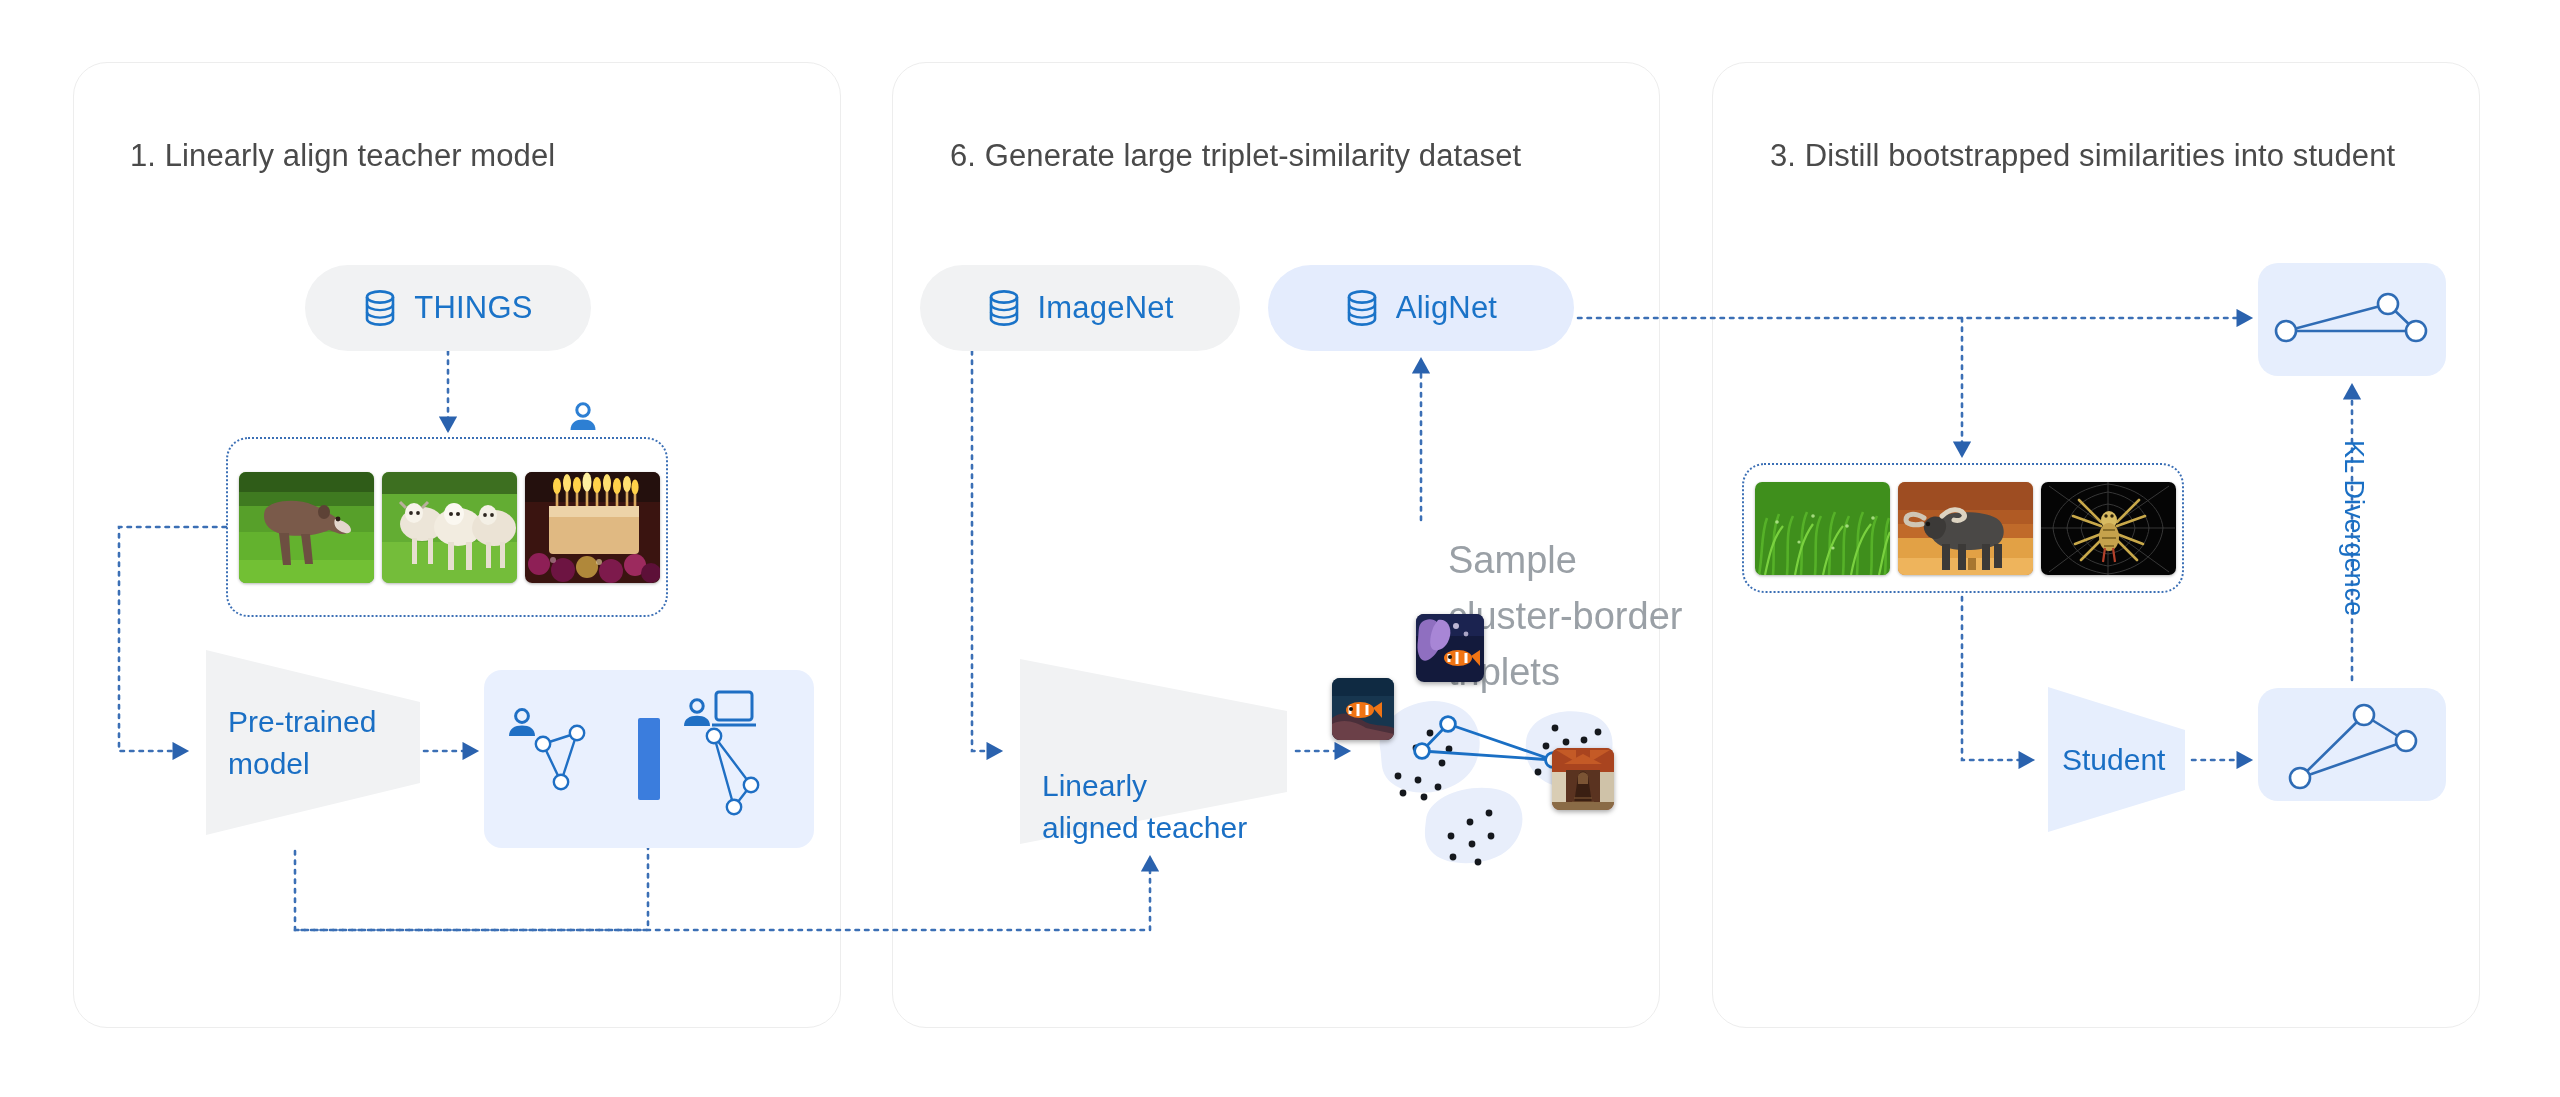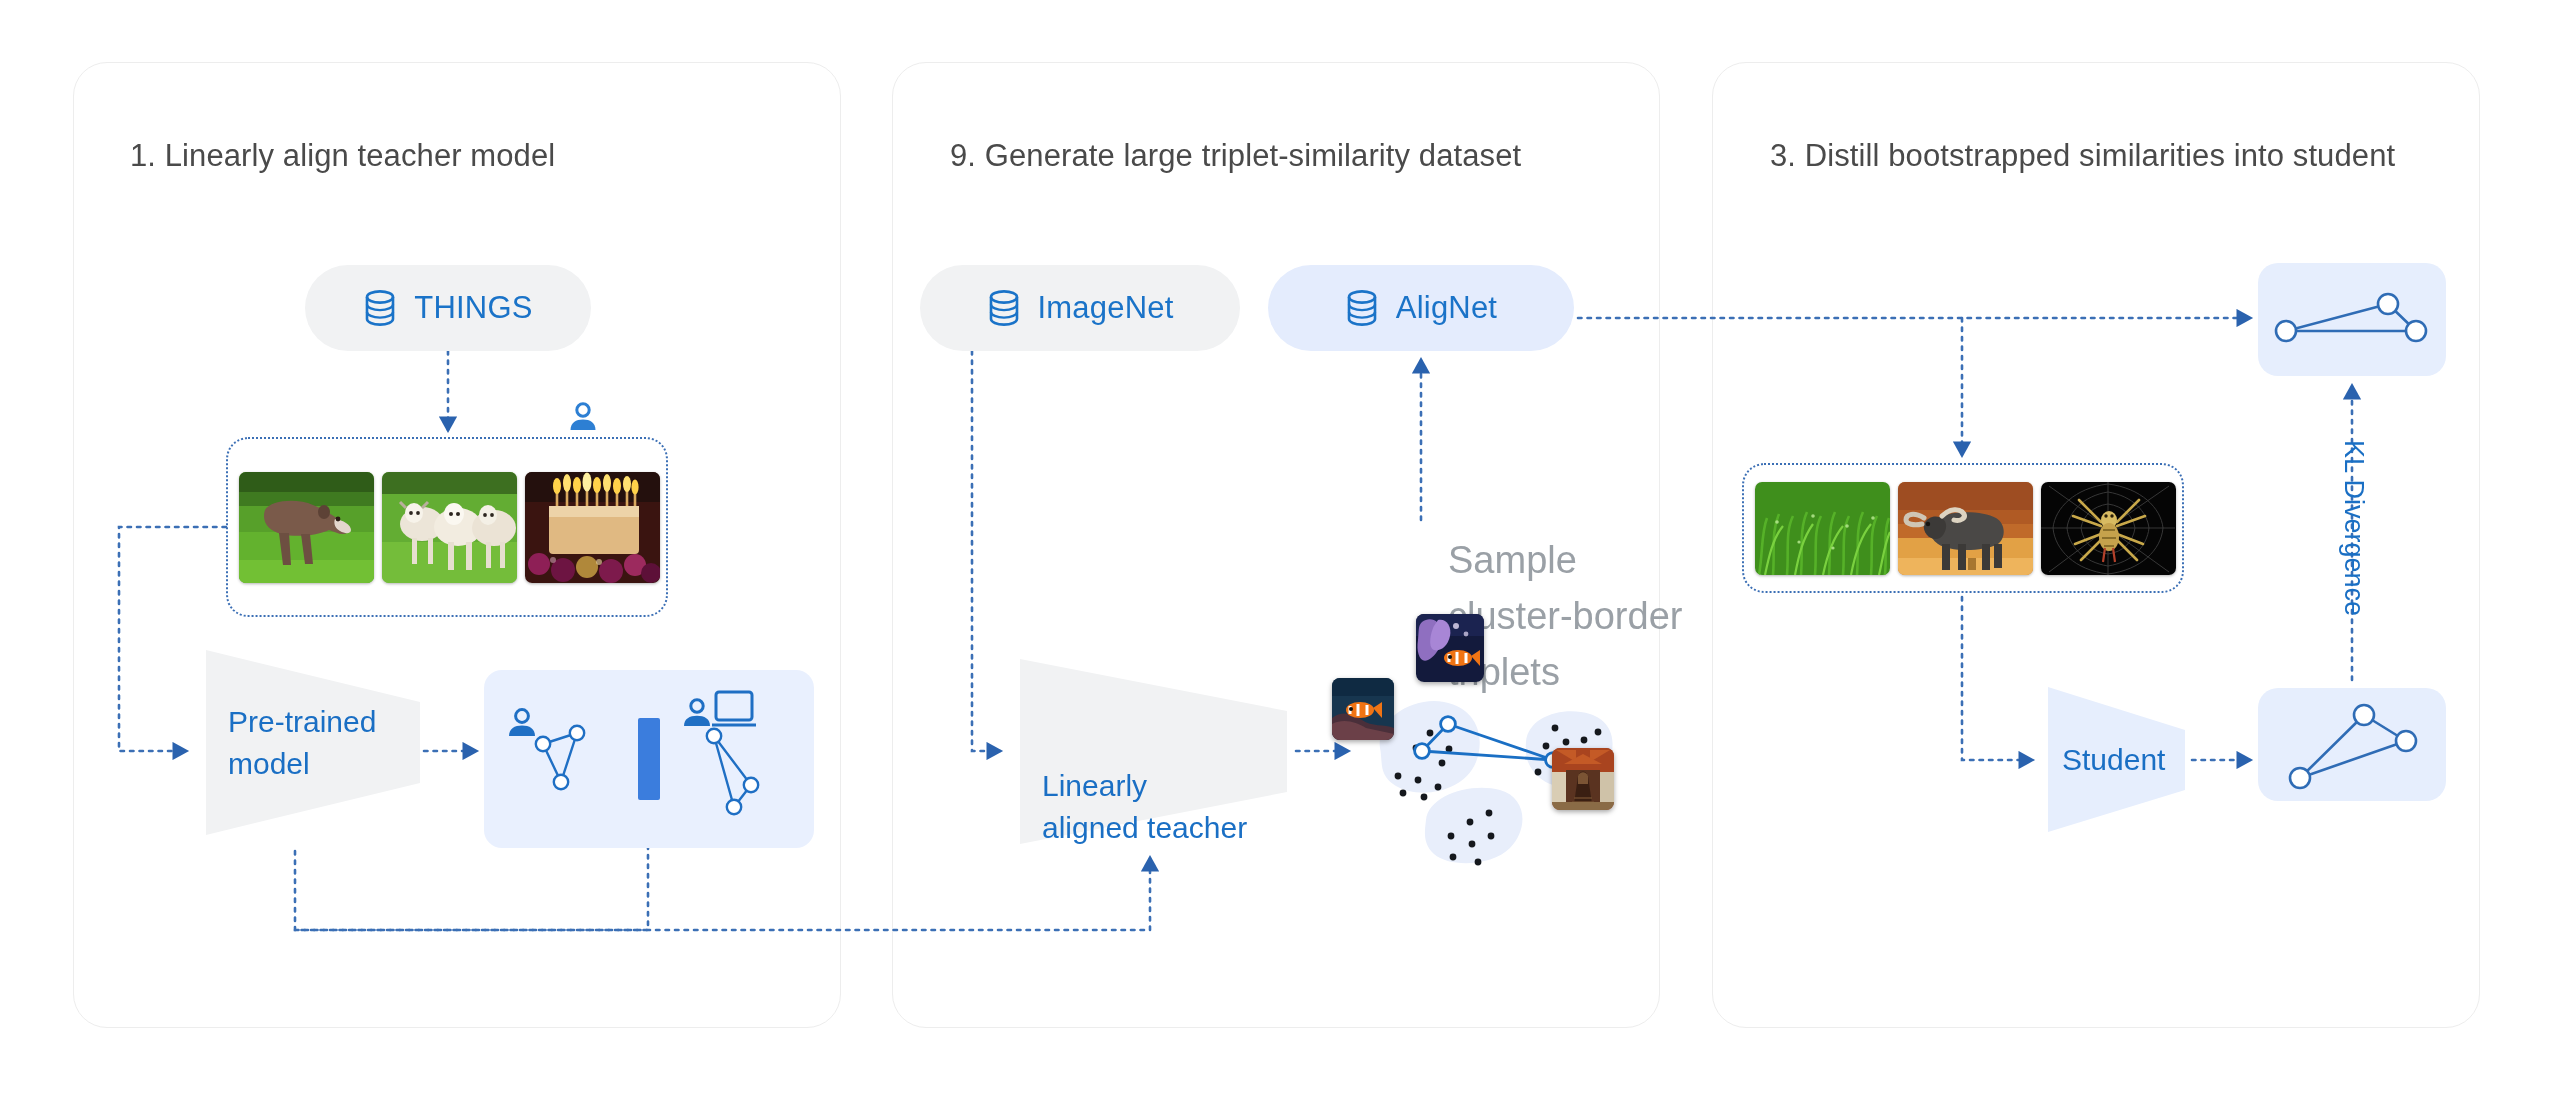--- a/index.html
+++ b/index.html
@@ -176,21 +176,21 @@
 </head>
 <body>
 
 <div id="stage">
 
   <div class="panel" id="panel-1"></div>
   <div class="panel" id="panel-2"></div>
   <div class="panel" id="panel-3"></div>
 
   <div class="panel-title" id="title-1">1. Linearly align teacher model</div>
-  <div class="panel-title" id="title-2">9. Generate large triplet-similarity dataset</div>
+  <div class="panel-title" id="title-2">6. Generate large triplet-similarity dataset</div>
   <div class="panel-title" id="title-3">3. Distill bootstrapped similarities into student</div>
 
   <svg id="wires" viewBox="0 0 2560 1097">
     <defs>
       <marker id="ah" markerWidth="7" markerHeight="7" refX="5.2" refY="3.5" orient="auto">
         <path d="M0,0 L6.4,3.5 L0,7 Z" fill="#2a62ae"></path>
       </marker>
     </defs>
     <g fill="none" stroke="#3b6fb5" stroke-width="2.6" stroke-dasharray="3.5 6" stroke-linecap="round">
 

